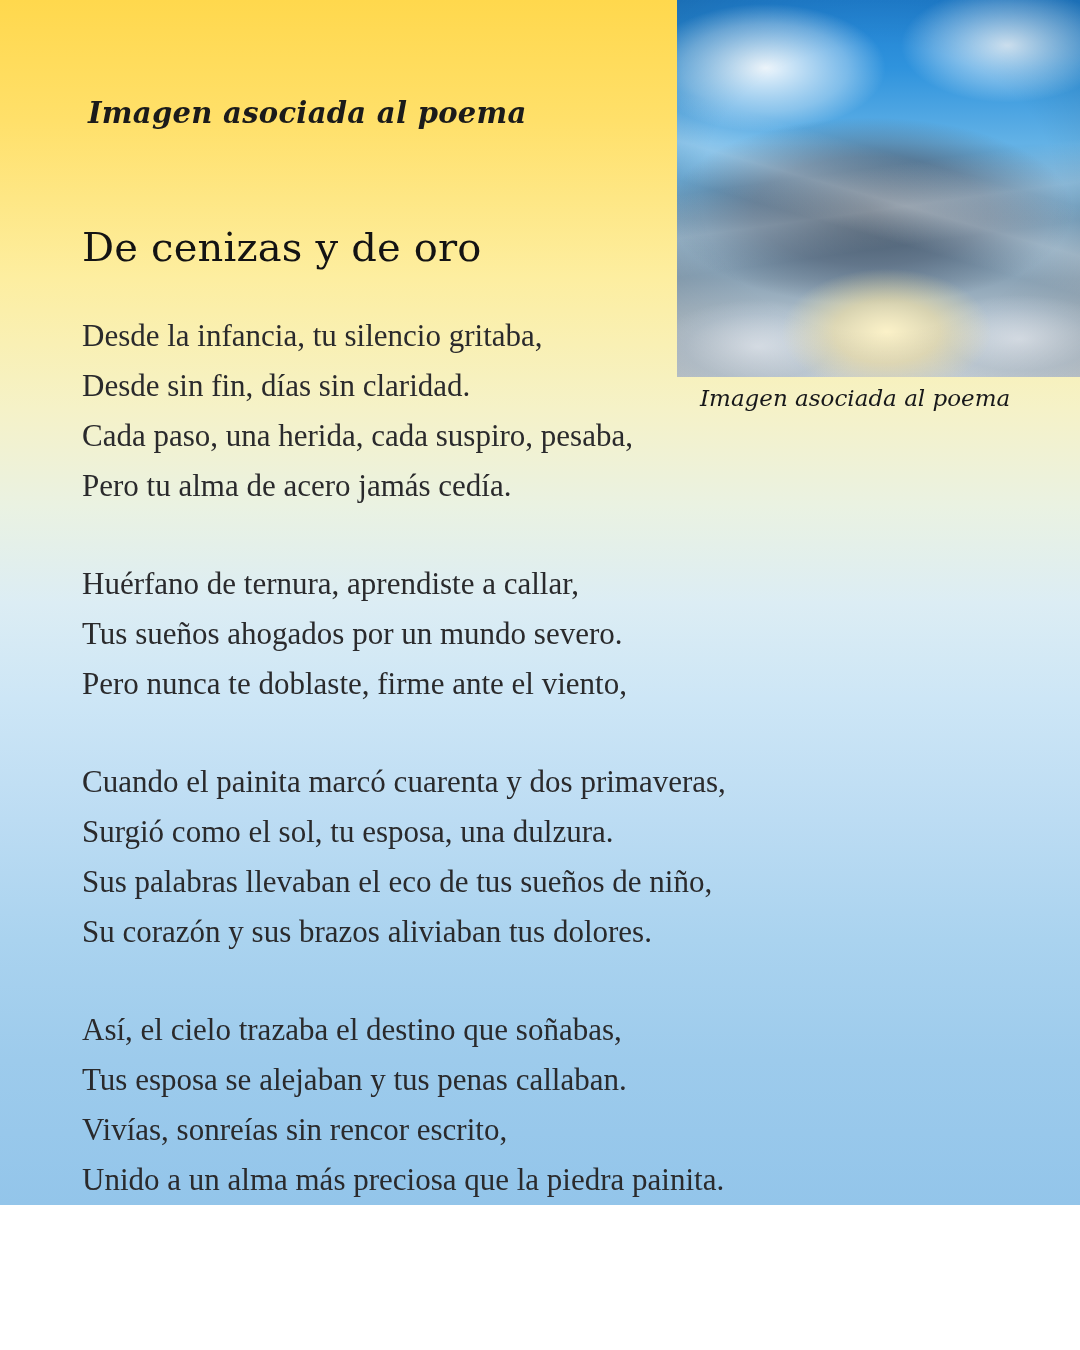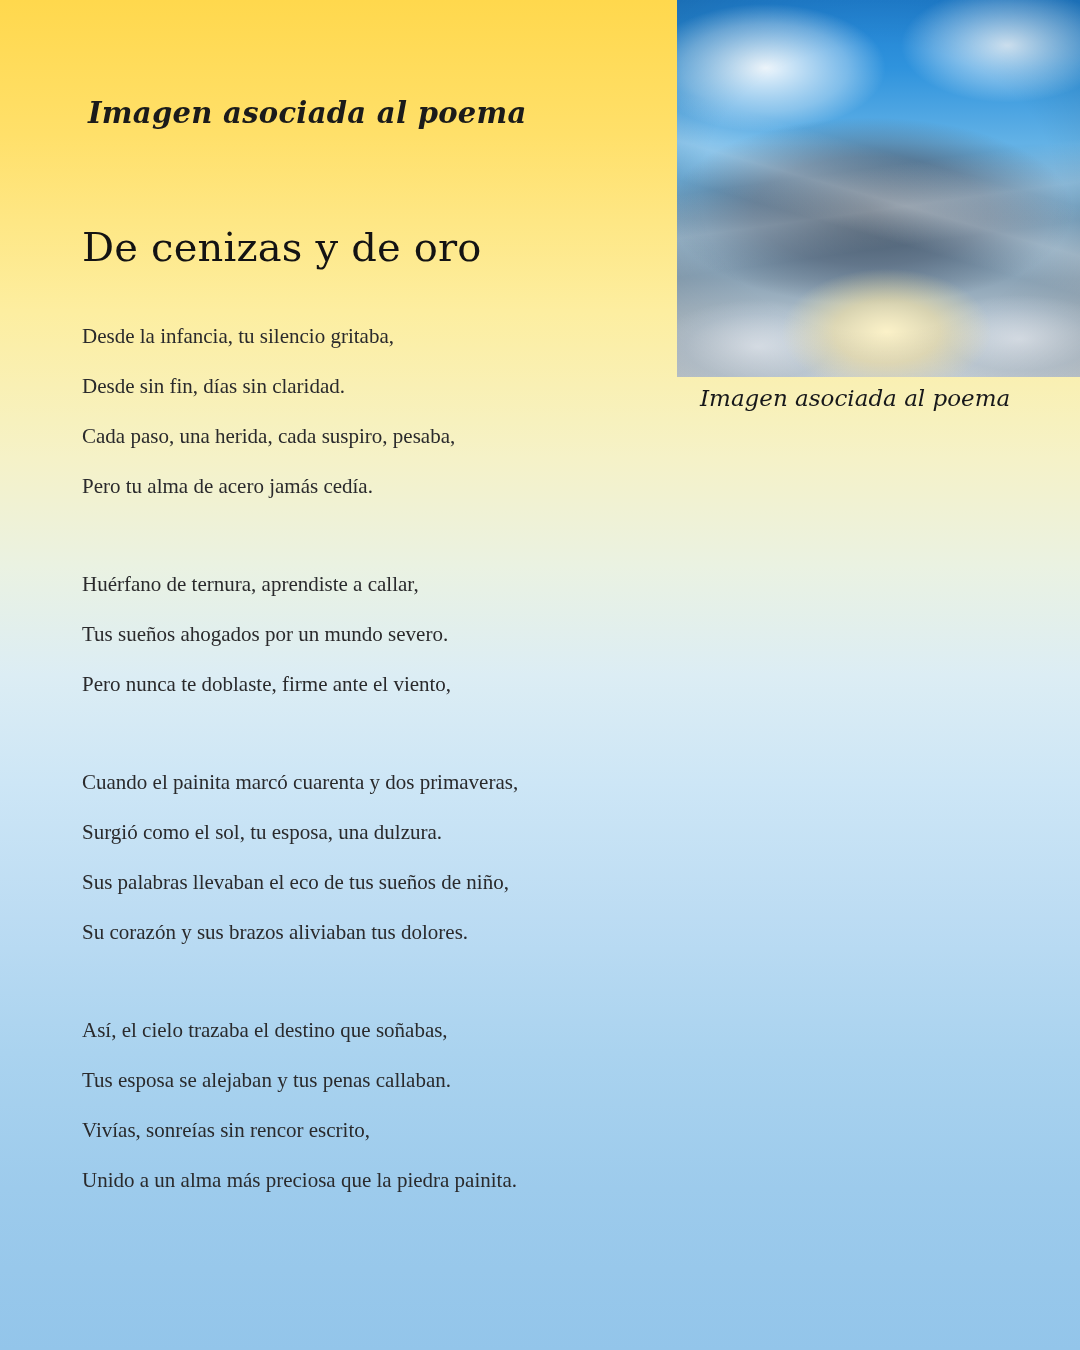--- a/index.html
+++ b/index.html
@@ -10,21 +10,21 @@
     width: 1080px;
     height: 1350px;
     font-family: "Liberation Serif", serif;
     overflow: hidden;
   }
 
   
   .page {
     position: relative;
     width: 1080px;
-    height: 1350px;
+    height: 1205px;
     background: linear-gradient(
         to bottom,
         #ffd84d 0%,
         #ffe06a 10%,
         #fdeea0 23%,
         #f5f2c8 34%,
         #eaf2e2 42%,
         #dcedf4 50%,
         #cde6f6 58%,
         #bcdcf3 68%,
@@ -113,21 +113,21 @@
     line-height: 1.1;
   }
   .stanza {
     margin: 0 0 48px 0;
   }
   .stanza:last-child {
     margin-bottom: 12px;
   }
   .line {
     font-family: "Liberation Serif", serif;
-    font-size: 21px;
+    font-size: 31px;
     line-height: 50px;
     color: #2a2a2c;
     white-space: nowrap;
   }
 </style>
 </head>
 <body>
 
 <div class="page">
 

